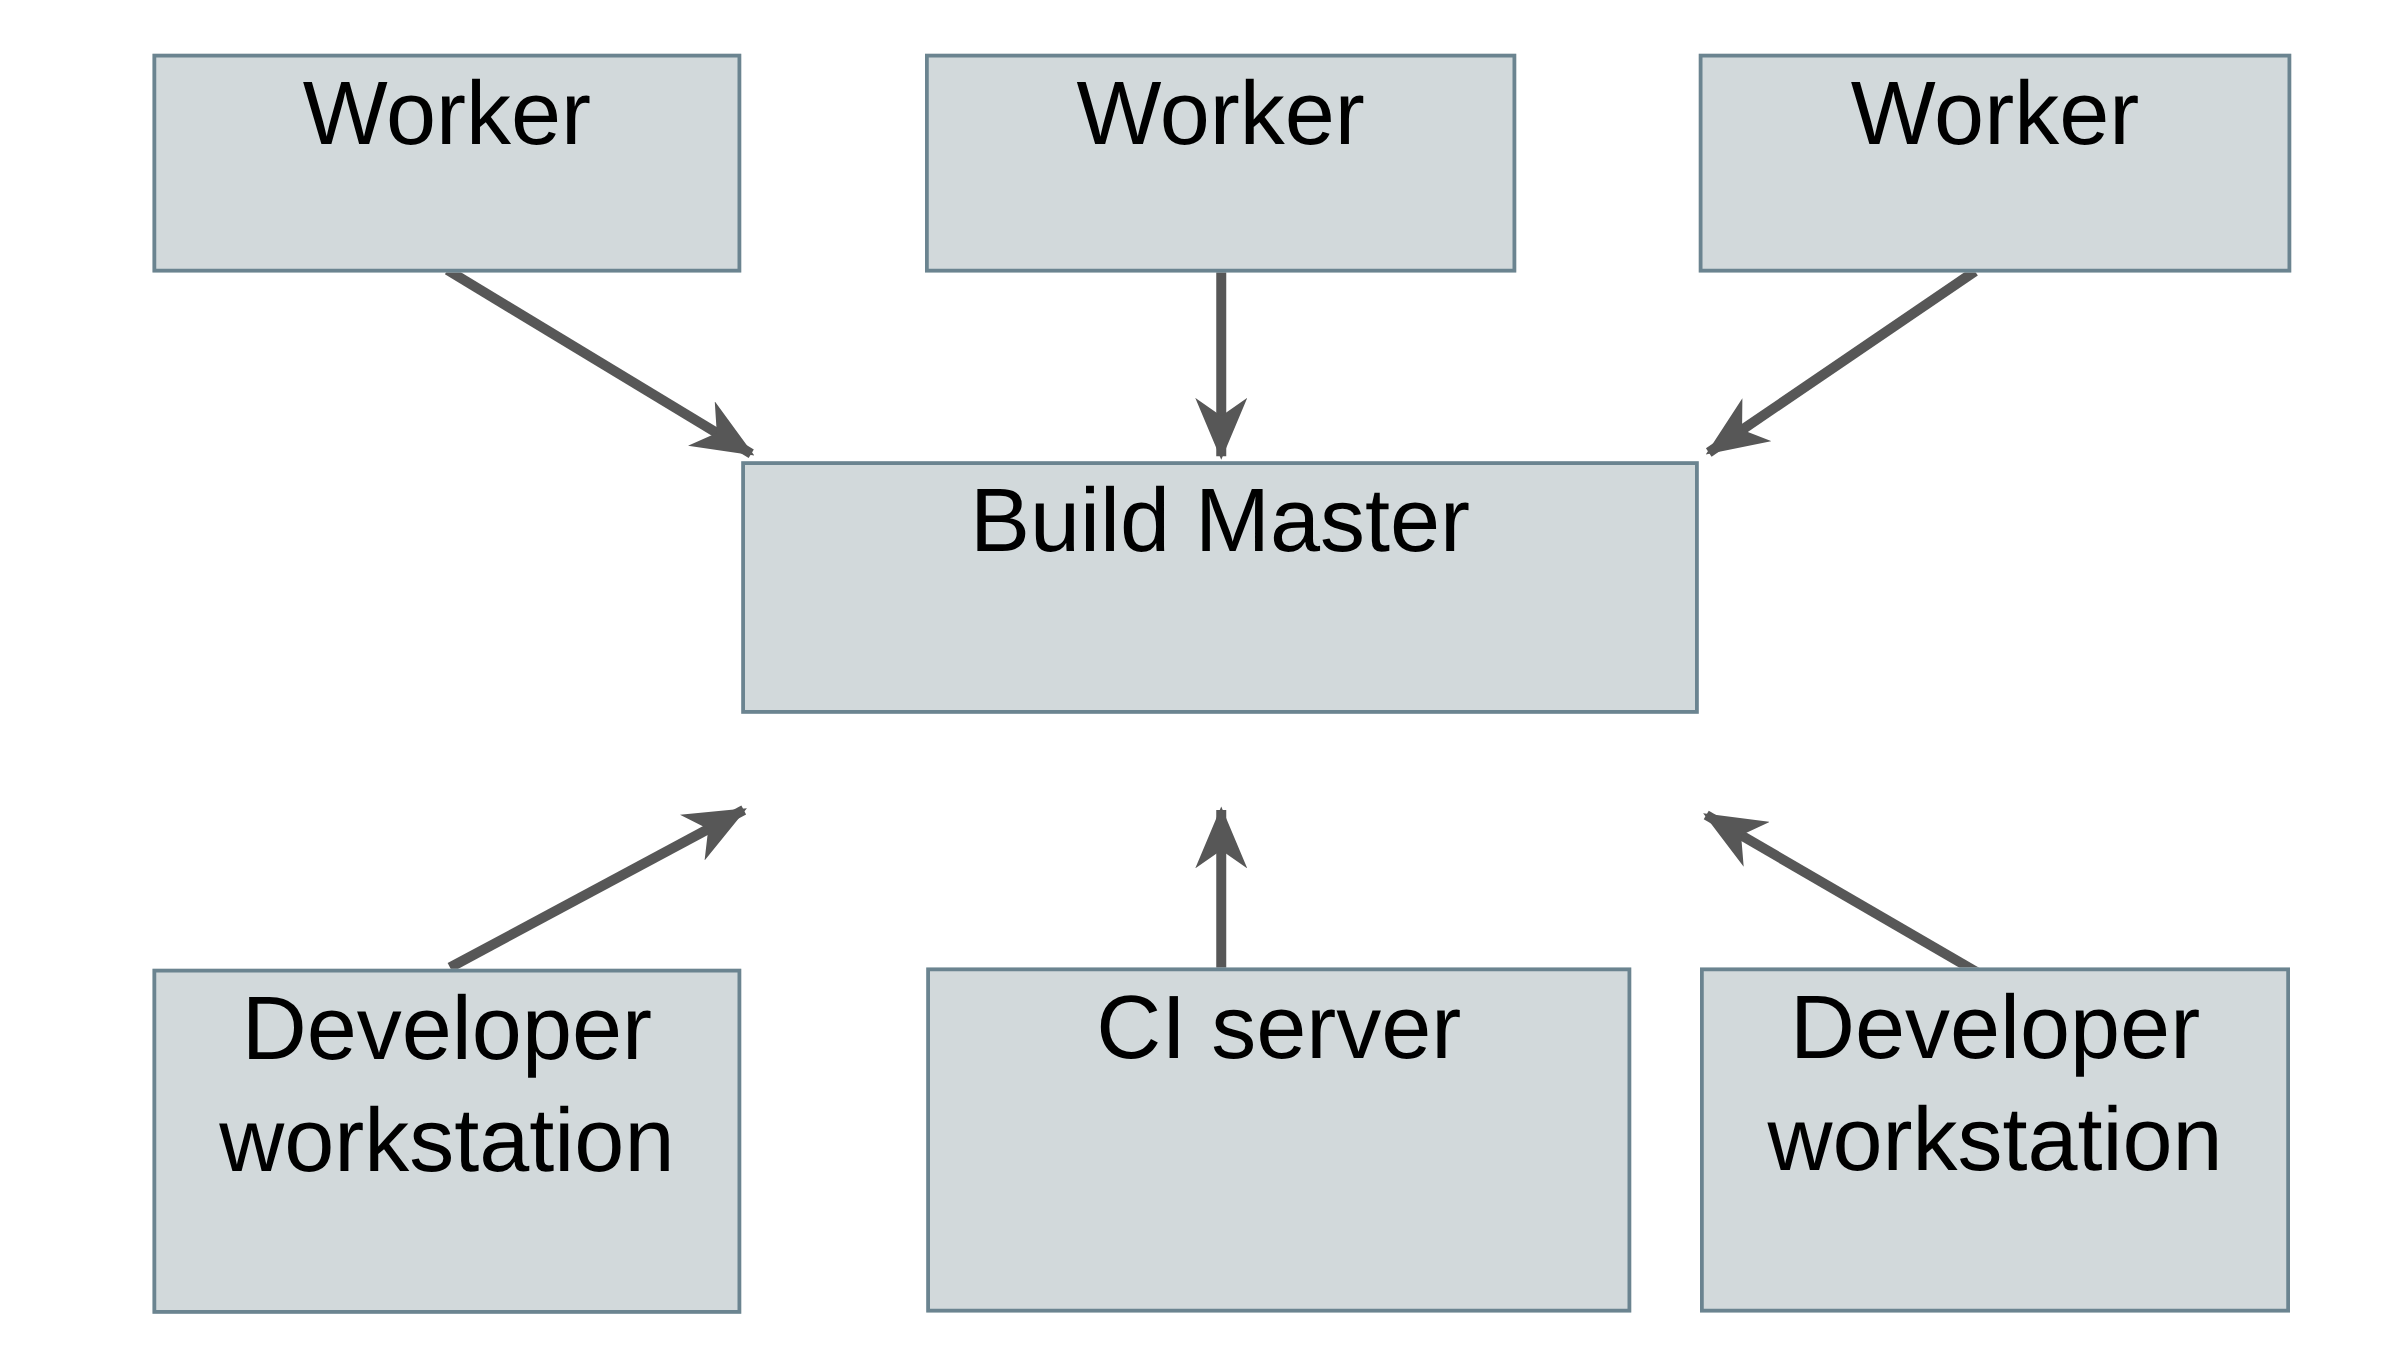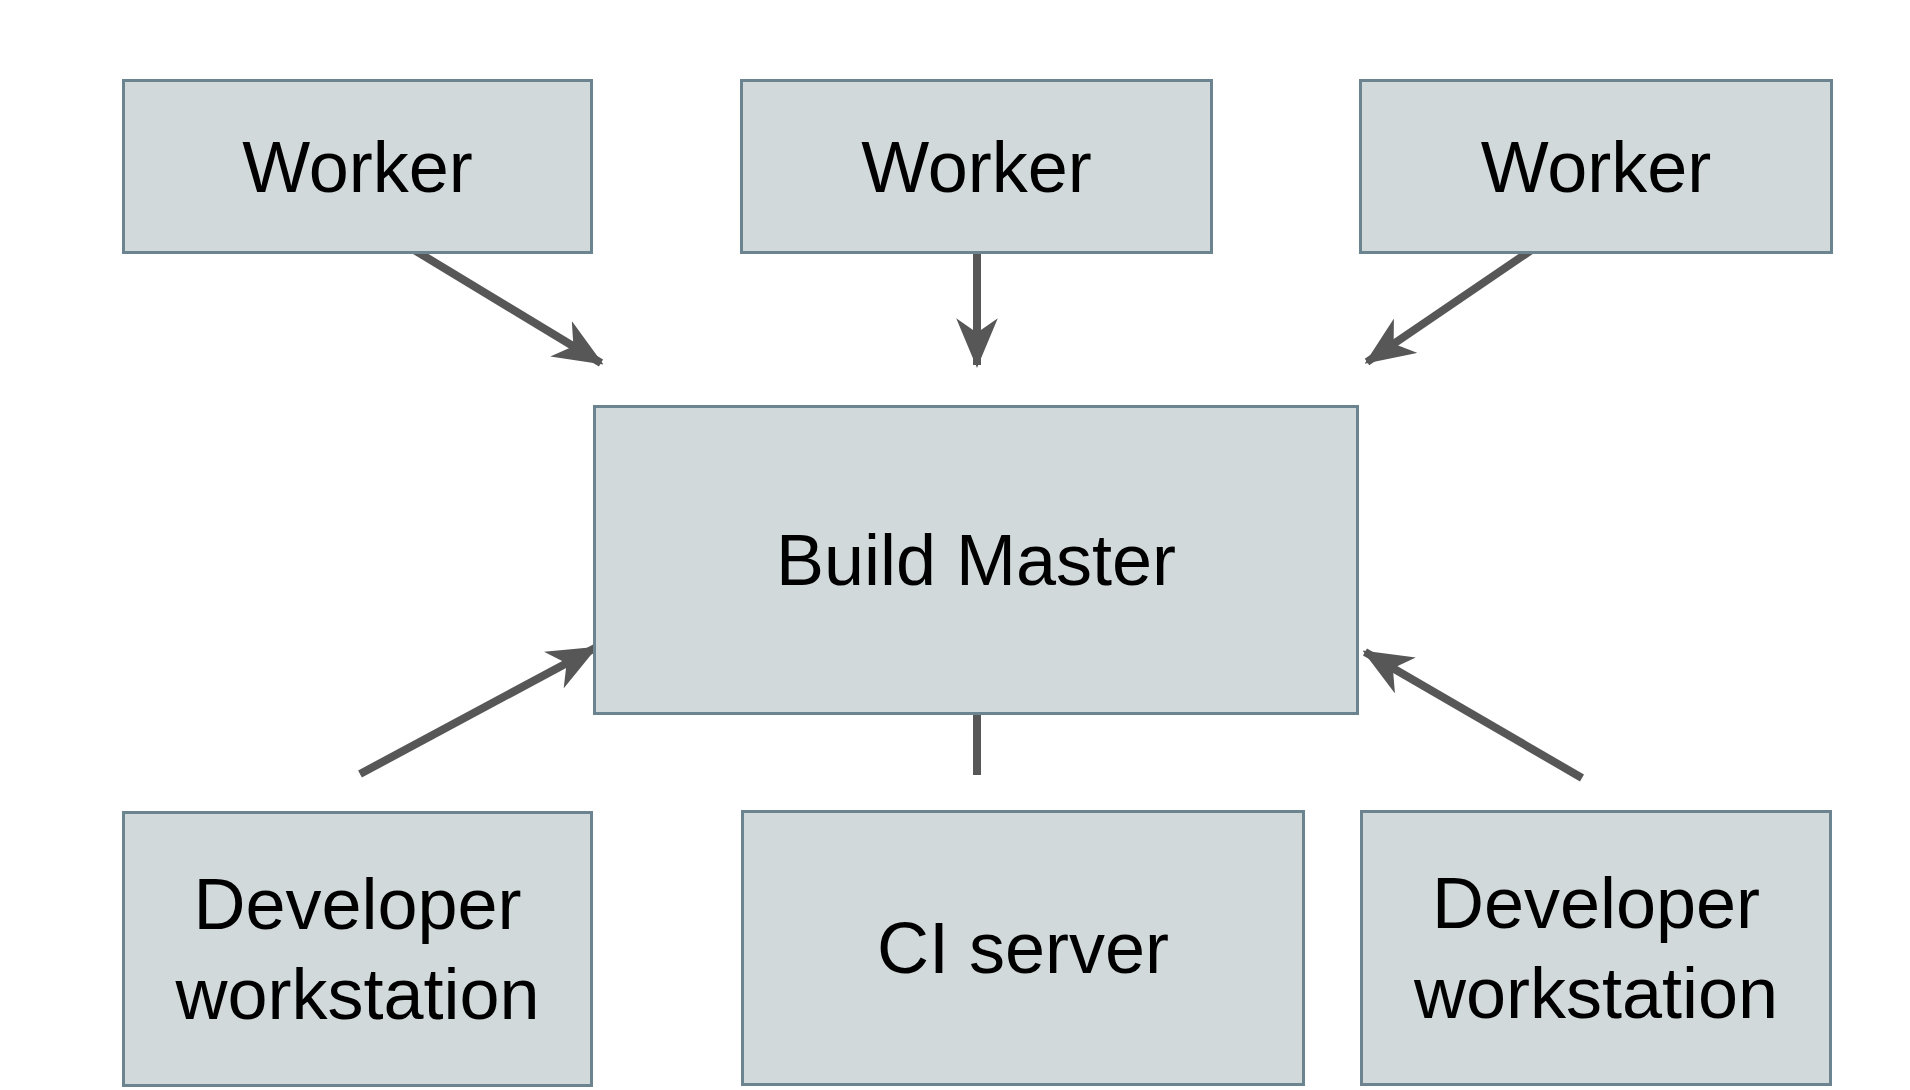--- a/index.html
+++ b/index.html
@@ -29,36 +29,35 @@
     fill: none;
     stroke: #575757;
     stroke-width: 8;
   }
   .node {
     position: absolute;
     box-sizing: border-box;
     background: #d2d9db;
     border: 3px solid #6b8490;
     display: flex;
-    align-items: center;
+    align-items: flex-start;
     justify-content: center;
     text-align: center;
     color: #000000;
     font-size: 72px;
     line-height: 1.25;
-    margin-top: 36px;
   }
   .node .label {
     display: block;
     padding: 0 28px;
   }
   #n-worker1 { left: 122px;  top: 43px;  width: 471px; height: 175px; }
   #n-worker2 { left: 740px;  top: 43px;  width: 473px; height: 175px; }
   #n-worker3 { left: 1359px; top: 43px;  width: 474px; height: 175px; }
-  #n-bm      { left: 593px;  top: 369px; width: 766px; height: 310px; }
+  #n-bm      { left: 593px;  top: 369px; width: 766px; height: 202px; }
   #n-devl    { left: 122px;  top: 775px; width: 471px; height: 276px; }
   #n-ci      { left: 741px;  top: 774px; width: 564px; height: 276px; }
   #n-devr    { left: 1360px; top: 774px; width: 472px; height: 276px; }
 </style>
 </head>
 <body>
 
 <div class="canvas">
 
   <svg class="edges-layer" width="1910" height="1090" viewBox="0 0 1910 1090" xmlns="http://www.w3.org/2000/svg">

